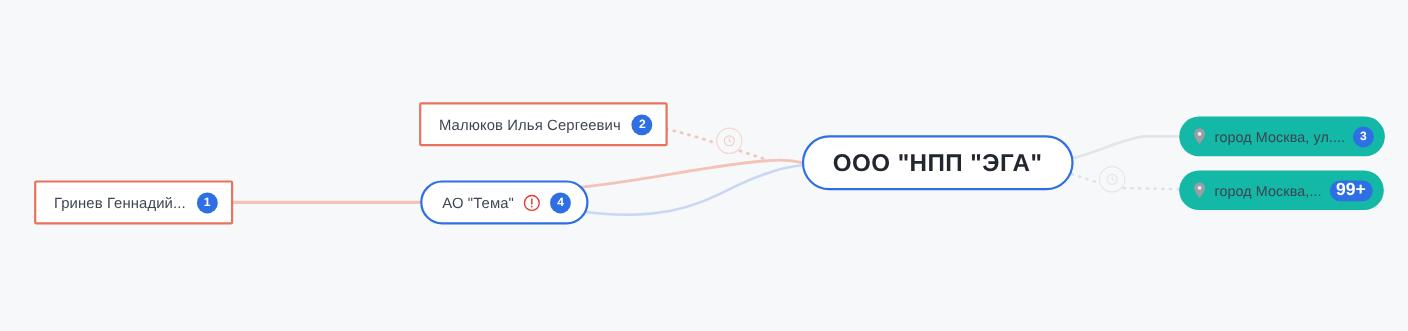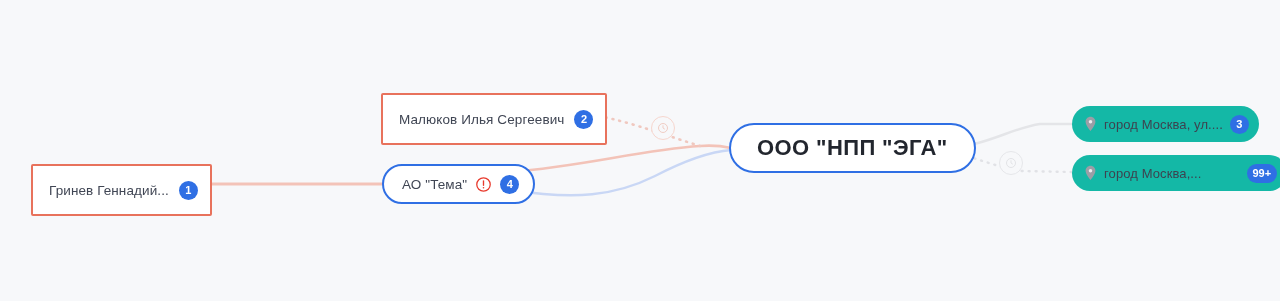--- a/index.html
+++ b/index.html
@@ -39,21 +39,21 @@
     white-space: nowrap;
     cursor: pointer;
   }
 
   
   .node-person {
     background: #ffffff;
     border: 2px solid #e8725c;
     border-radius: 2px;
     padding: 0 12px 0 16px;
-    height: 52px;
+    height: 40px;
     gap: 10px;
   }
   .node-person .node-label {
     font-size: 13.5px;
     color: #404654;
     letter-spacing: .1px;
   }
 
   
   .node-company {
@@ -113,22 +113,21 @@
     min-width: 19px;
     height: 19px;
     border-radius: 10px;
     padding: 0 2px;
     box-sizing: border-box;
     line-height: 1;
   }
   .badge-wide {
     min-width: 30px;
     padding: 0 6px;
-    font-size: 11px;
-    margin-left: 38px;
+    font-size: 16px;
   }
 
   
   .warn-icon {
     display: inline-flex;
     align-items: center;
     justify-content: center;
     width: 17px;
     height: 17px;
   }

